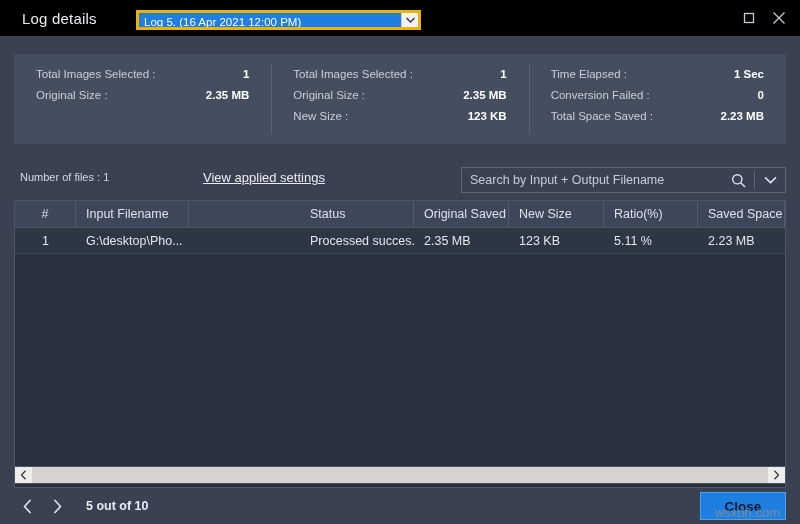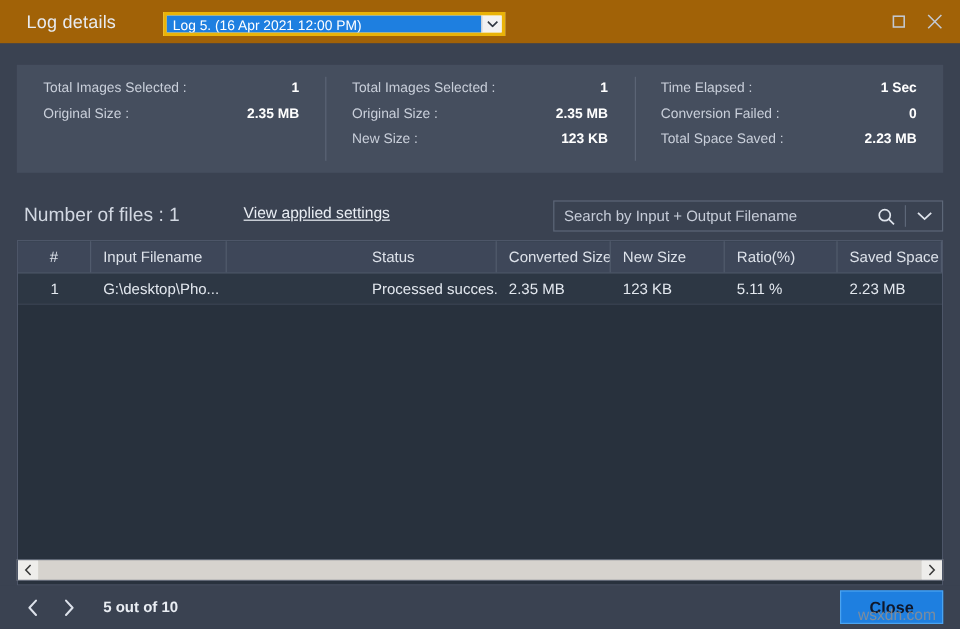--- a/index.html
+++ b/index.html
@@ -11,21 +11,21 @@
   }
   #app {
     position: relative;
     width: 800px; height: 524px;
     background: #3a4251;
   }
 
   
   .titlebar {
     position: absolute; left: 0; top: 0; width: 800px; height: 36px;
-    background: #a16207;
+    background: #000000;
     display: flex; align-items: center;
   }
   .title-text {
     margin-left: 22px;
     color: #e8ebf0;
     font-size: 15px;
     letter-spacing: .2px;
   }
   .log-combo {
     position: absolute; left: 136px; top: 10px;
@@ -86,21 +86,21 @@
   }
   .stat-label { color: #c9cfda; }
   .stat-value { color: #ffffff; font-weight: bold; }
 
   
   .toolbar {
     position: absolute; left: 0; top: 160px; width: 800px; height: 40px;
   }
   .files-count {
     position: absolute; left: 20px; top: 11px;
-    color: #d2d8e2; font-size: 16px;
+    color: #d2d8e2; font-size: 11px;
   }
   .applied-settings {
     position: absolute; left: 203px; top: 10px;
     color: #e9edf3; font-size: 13px;
     text-decoration: underline;
     cursor: pointer;
   }
   .search-wrap {
     position: absolute; right: 14px; top: 7px;
     width: 325px; height: 26px;
@@ -315,21 +315,21 @@
       </div>
     </div>
   </div>
 
   <div class="table-area">
     <div class="thead">
       <div class="th col-idx">#</div>
       <div class="th col-in">Input Filename</div>
       <div class="th col-out">Output Filename</div>
       <div class="th col-stat">Status</div>
-      <div class="th col-orig">Converted Size</div>
+      <div class="th col-orig">Original Saved</div>
       <div class="th col-new">New Size</div>
       <div class="th col-ratio">Ratio(%)</div>
       <div class="th col-saved">Saved Space</div>
     </div>
 
     <div class="tbody">
       <div class="trow">
         <div class="td col-idx">1</div>
         <div class="td col-in">G:\desktop\Pho...</div>
         <div class="td col-out">C:\Users\Madhuri...</div>

